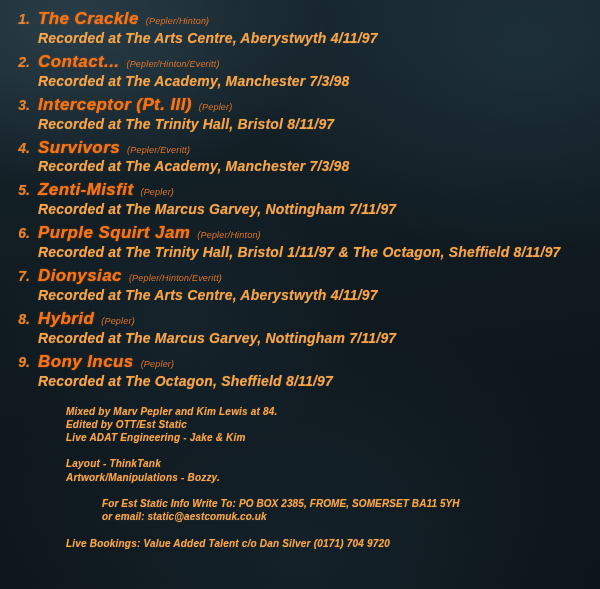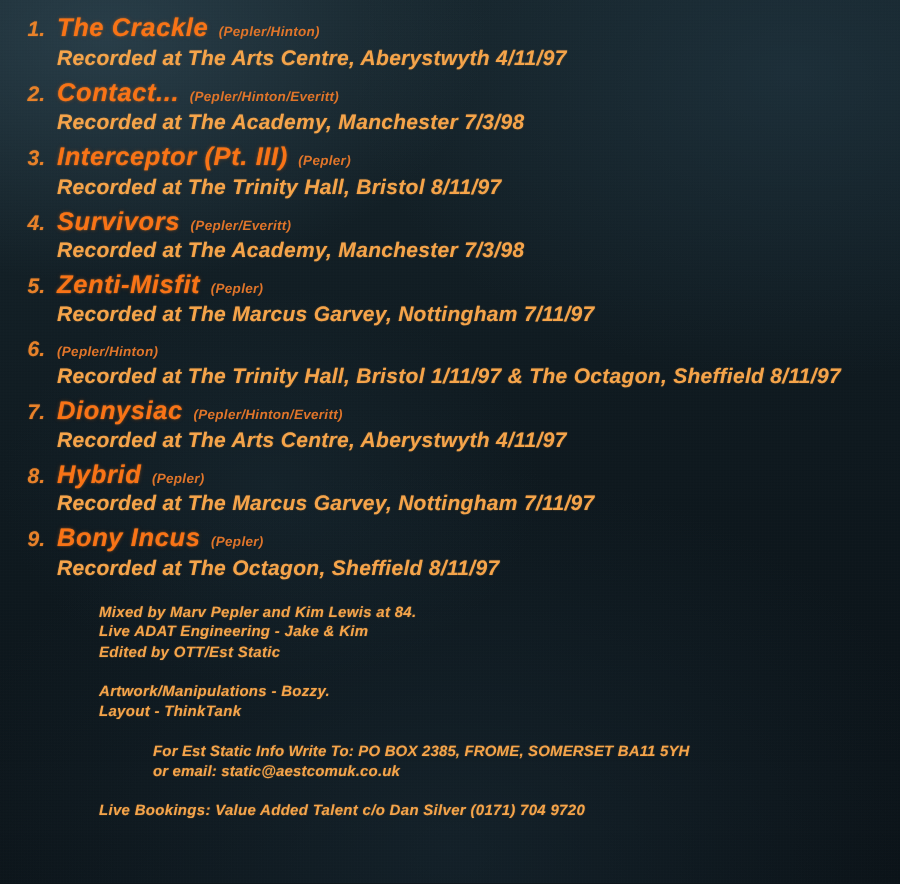--- a/index.html
+++ b/index.html
@@ -71,21 +71,21 @@
     color: #f97316;
     font-size: 17px;
     font-weight: bold;
     font-style: italic;
     letter-spacing: 0.4px;
     text-shadow: 0 0 1px rgba(240,138,44,0.7), 0 0 3px rgba(200,90,20,0.35);
   }
   .track-writers {
     color: #e0752a;
     font-size: 9px;
-    font-weight: bold;
+    font-weight: normal;
     font-style: italic;
     letter-spacing: 0.2px;
     white-space: nowrap;
   }
   .track-rec {
     color: #f5a44a;
     font-size: 14px;
     font-weight: bold;
     font-style: italic;
     letter-spacing: 0.2px;
@@ -184,20 +184,21 @@
           <span class="track-writers">(Pepler)</span>
         </div>
         <div class="track-rec">Recorded at The Marcus Garvey, Nottingham 7/11/97</div>
       </div>
     </div>
 
     <div class="track">
       <div class="track-num">6.</div>
       <div class="track-body">
         <div class="track-titleline">
+          <span class="track-title">Purple Squirt Jam</span>
           <span class="track-writers">(Pepler/Hinton)</span>
         </div>
         <div class="track-rec">Recorded at The Trinity Hall, Bristol 1/11/97 &amp; The Octagon, Sheffield 8/11/97</div>
       </div>
     </div>
 
     <div class="track">
       <div class="track-num">7.</div>
       <div class="track-body">
         <div class="track-titleline">
@@ -229,27 +230,27 @@
         <div class="track-rec">Recorded at The Octagon, Sheffield 8/11/97</div>
       </div>
     </div>
 
   </div>
 
   <div class="credits">
 
     <div class="credits-block">
       <div class="credit-line">Mixed by Marv Pepler and Kim Lewis at 84.</div>
+      <div class="credit-line">Edited by OTT/Est Static</div>
       <div class="credit-line">Live ADAT Engineering - Jake &amp; Kim</div>
-      <div class="credit-line">Edited by OTT/Est Static</div>
     </div>
 
     <div class="credits-block">
+      <div class="credit-line">Layout - ThinkTank</div>
       <div class="credit-line">Artwork/Manipulations - Bozzy.</div>
-      <div class="credit-line">Layout - ThinkTank</div>
     </div>
 
     <div class="credits-block contact">
       <div class="credit-line">For Est Static Info Write To: PO BOX 2385, FROME, SOMERSET BA11 5YH</div>
       <div class="credit-line">or email: static@aestcomuk.co.uk</div>
     </div>
 
     <div class="credits-block bookings">
       <div class="credit-line">Live Bookings: Value Added Talent c/o Dan Silver (0171) 704 9720</div>
     </div>

